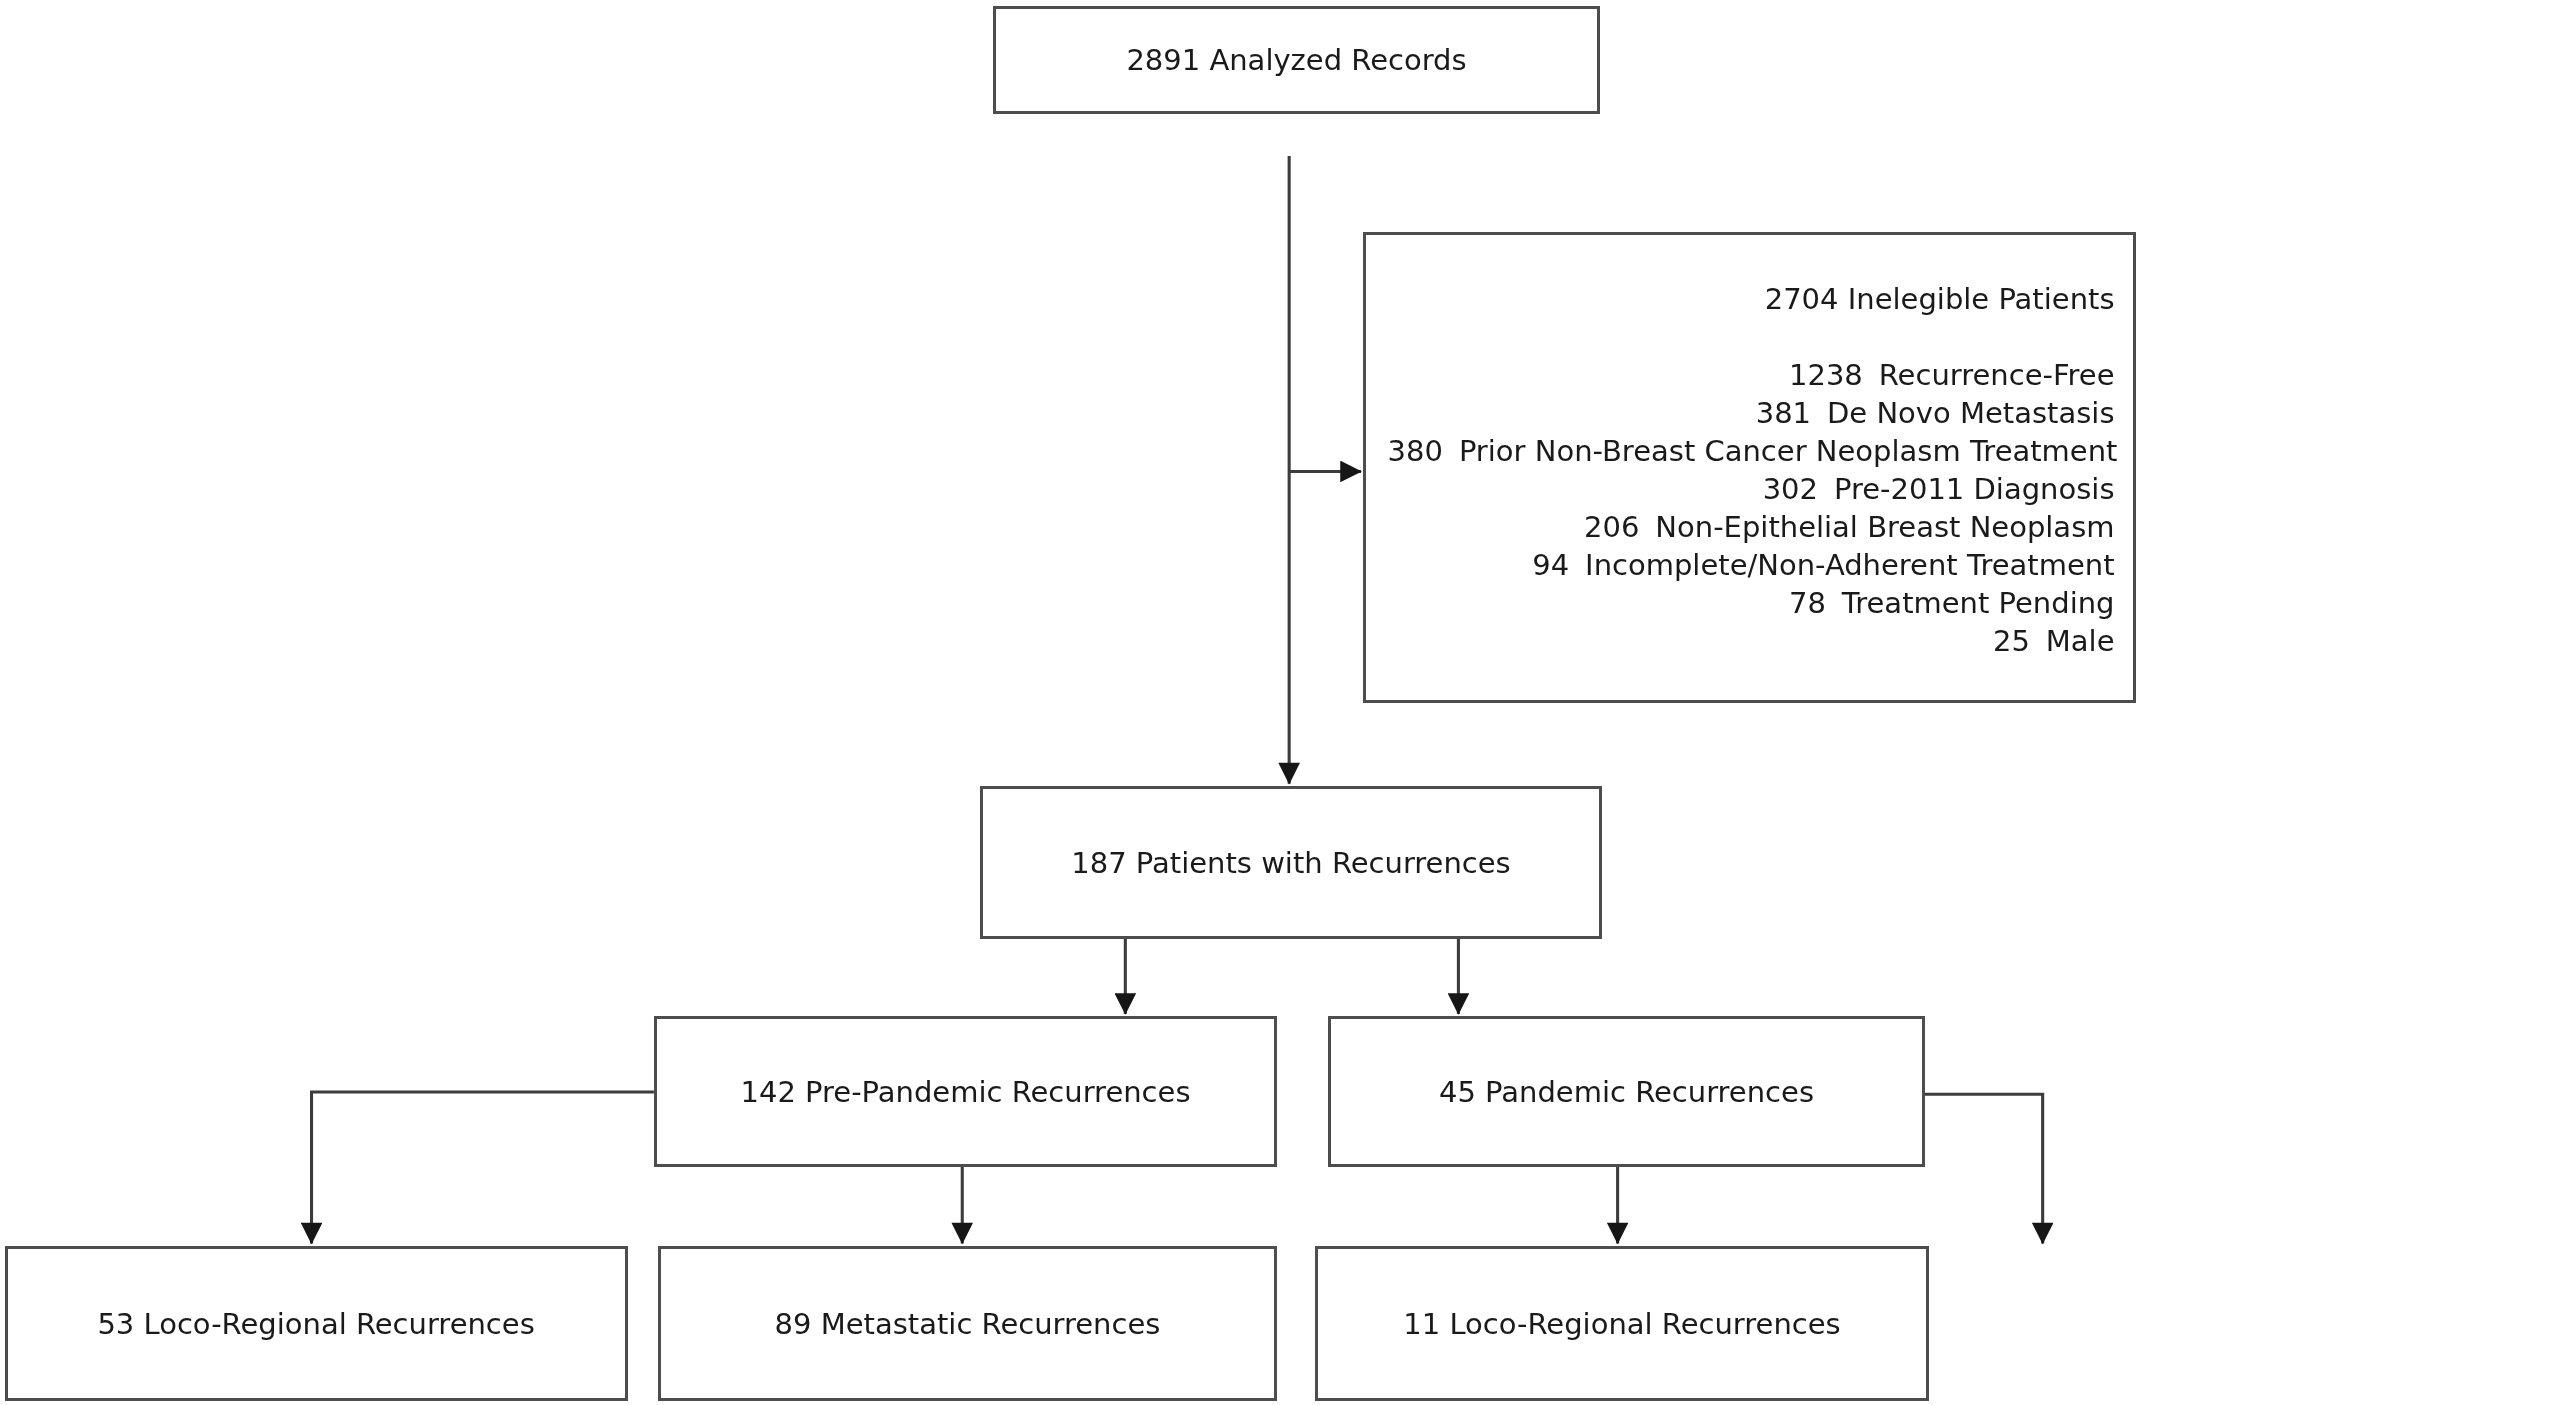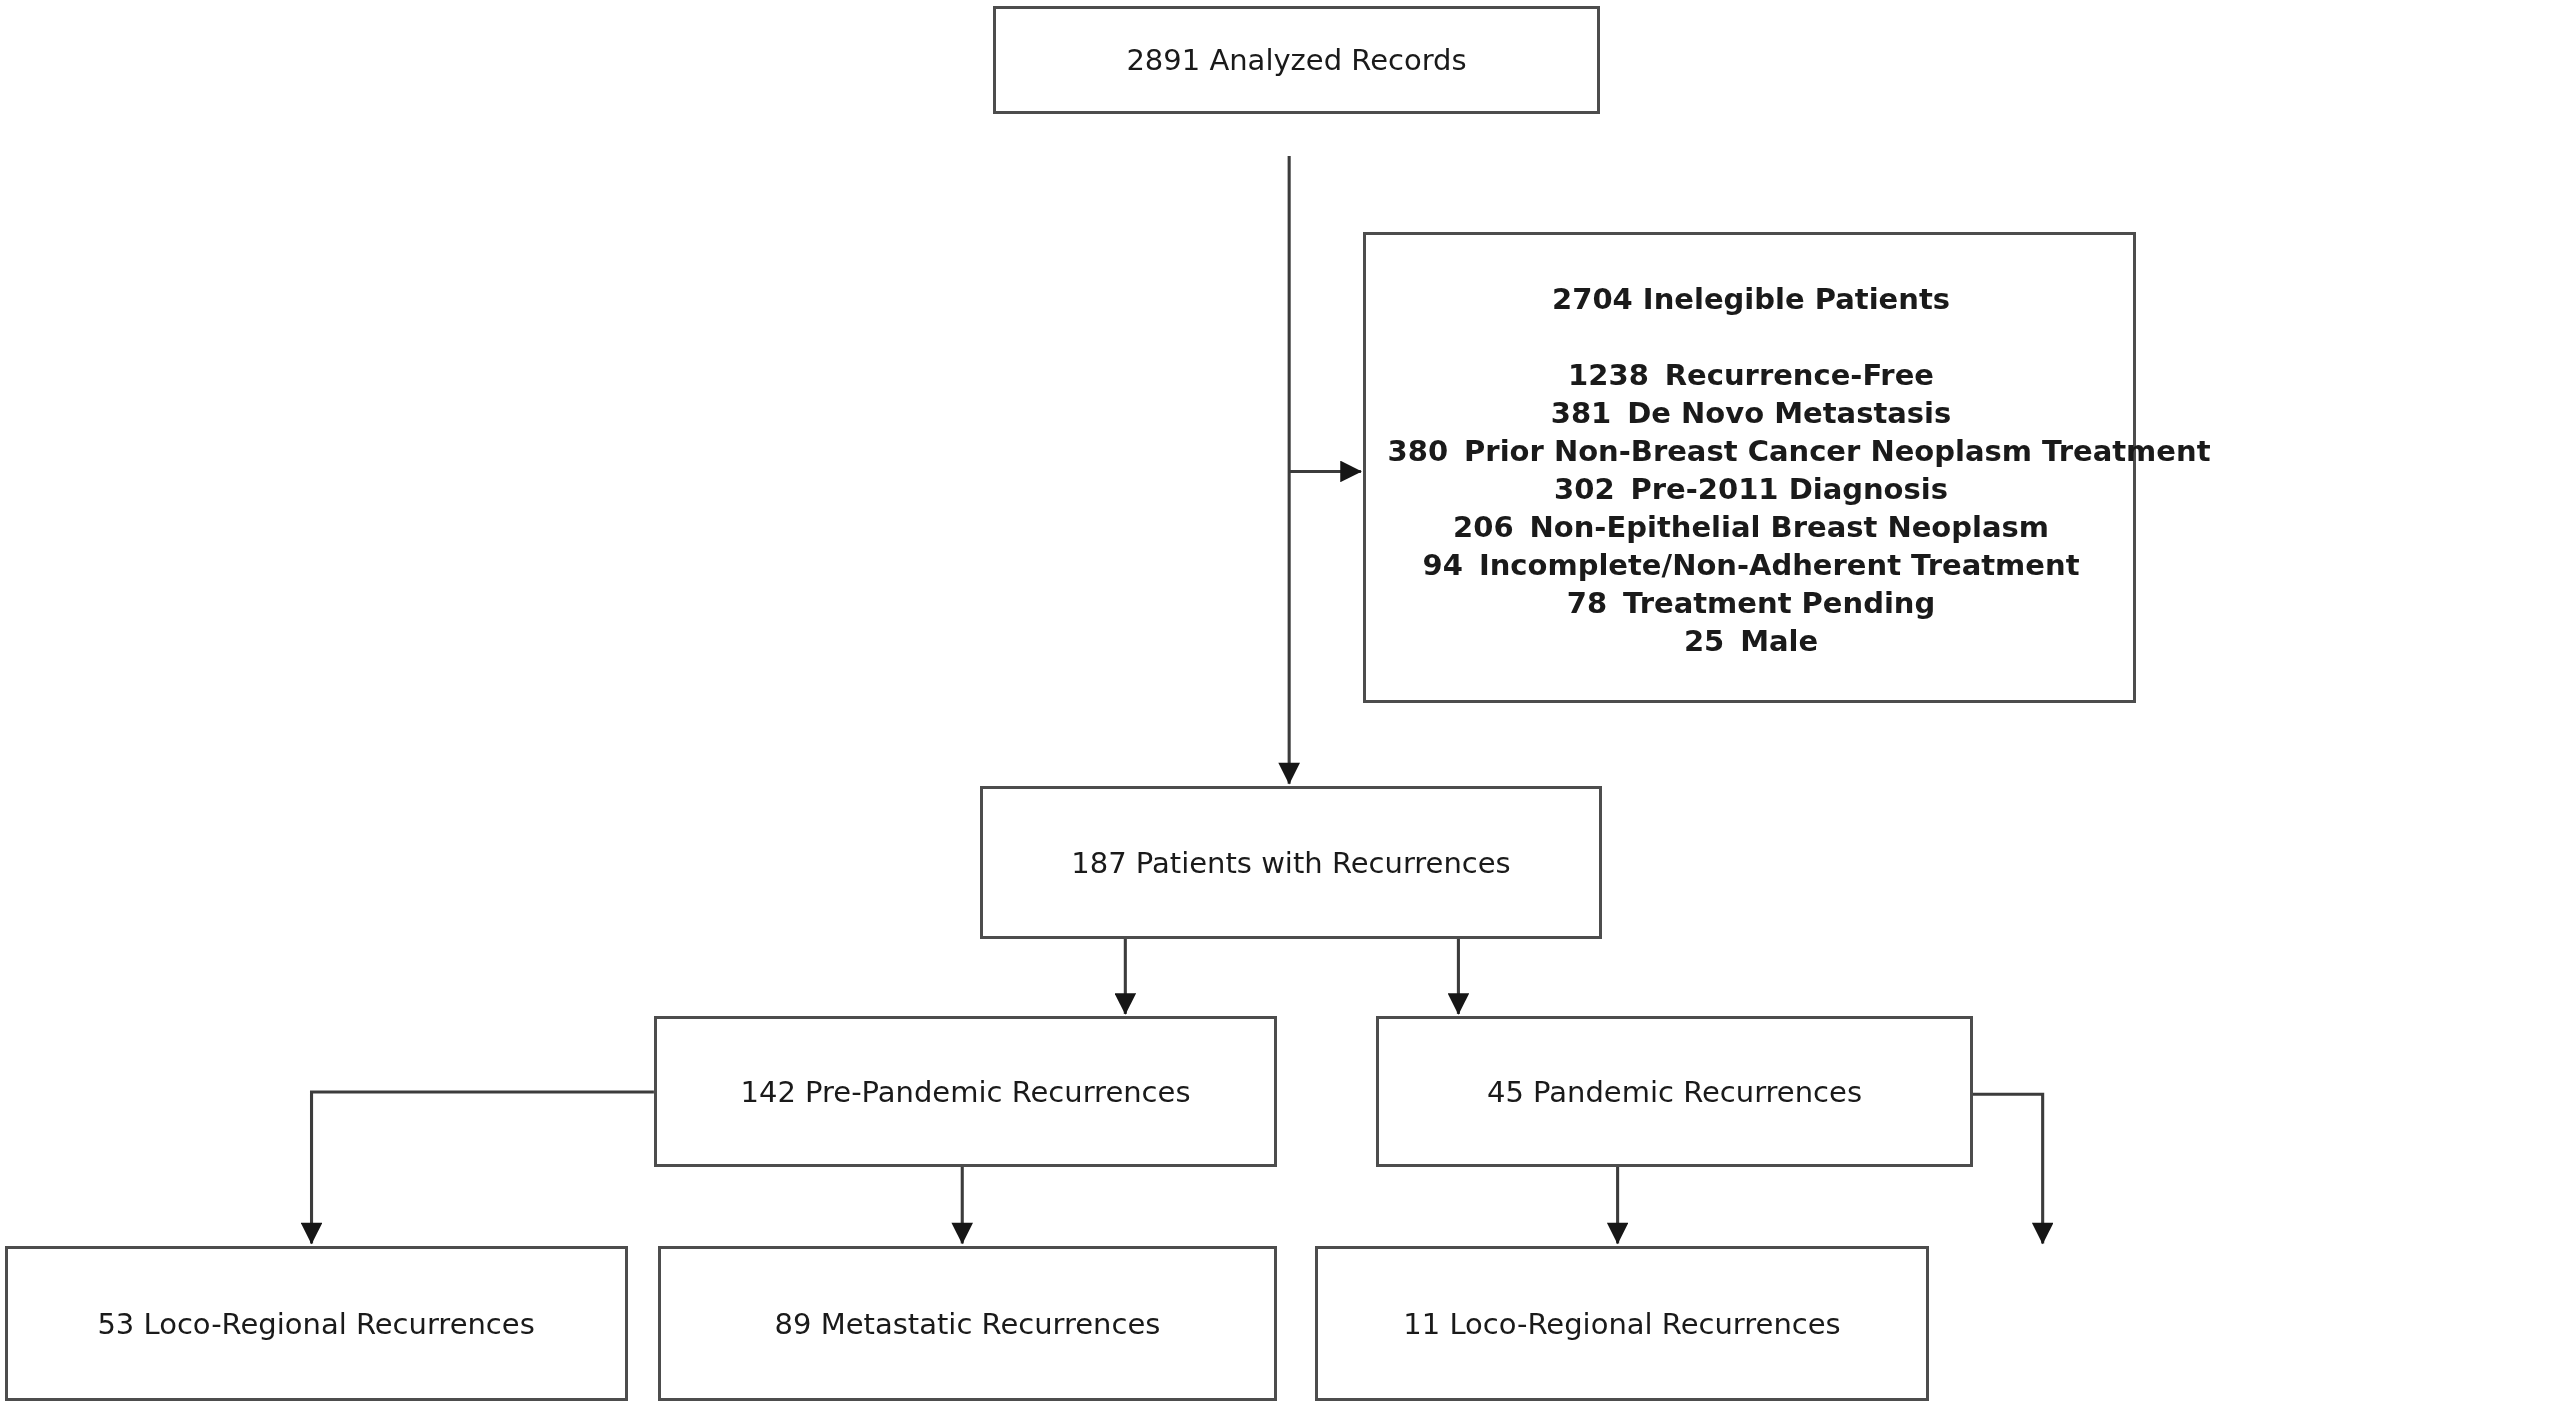--- a/index.html
+++ b/index.html
@@ -19,24 +19,23 @@
     background: #ffffff;
     display: flex;
     align-items: center;
     justify-content: center;
     font-size: 29px;
     text-align: center;
     white-space: nowrap;
   }
   .node.list {
     display: block;
-    text-align: center;
+    text-align: right;
     padding: 45px 18.5px 0 21.6px;
     font-size: 29px;
-    font-weight: bold;
   }
   .list-title { line-height: 38px; font-size: 29px; white-space: nowrap; }
   .list-spacer { height: 38px; }
   .list-row { line-height: 38px; white-space: nowrap; }
   .rsn { margin-left: 0.55em; }
 </style>
 </head>
 <body>
 
 <div class="canvas">
@@ -99,21 +98,21 @@
   </div>
 
   <div class="node" style="left:980px; top:786px; width:622px; height:153px;">
     <span>187 Patients with Recurrences</span>
   </div>
 
   <div class="node" style="left:654px; top:1016px; width:623px; height:151px;">
     <span>142 Pre-Pandemic Recurrences</span>
   </div>
 
-  <div class="node" style="left:1328px; top:1016px; width:597px; height:151px;margin-left:48px;">
+  <div class="node" style="left:1328px; top:1016px; width:597px; height:151px;">
     <span>45 Pandemic Recurrences</span>
   </div>
 
   <div class="node" style="left:4.6px; top:1246px; width:623px; height:155px;">
     <span>53 Loco-Regional Recurrences</span>
   </div>
 
   <div class="node" style="left:658px; top:1246px; width:619px; height:155px;">
     <span>89 Metastatic Recurrences</span>
   </div>

